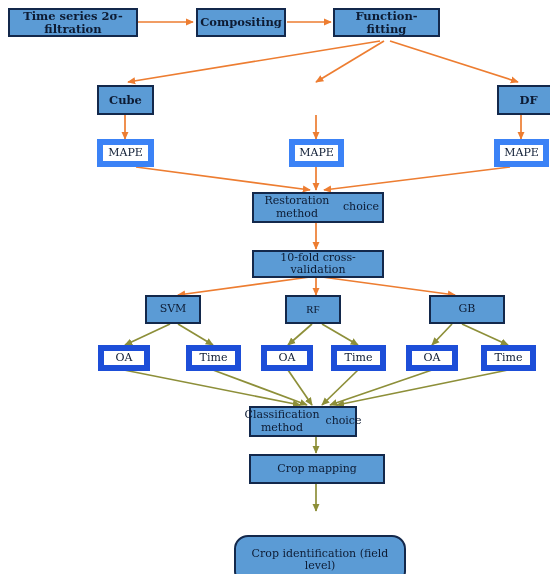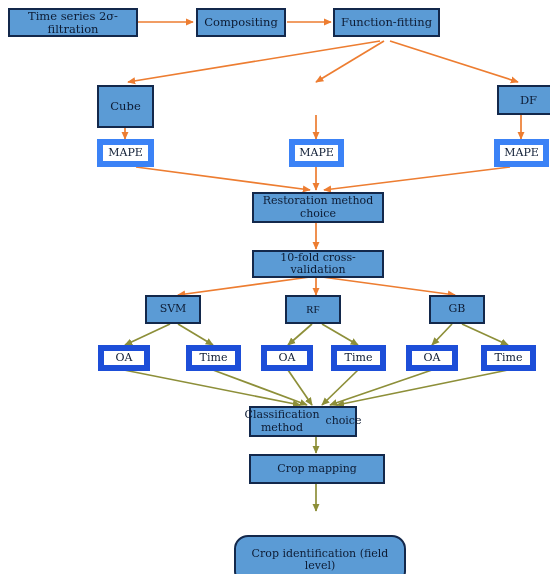--- a/index.html
+++ b/index.html
@@ -47,21 +47,21 @@
   .node-white-olive {
     background: #ffffff;
     border: 6px solid #1d4ed8;
   }
   .node-rounded {
     background: #5b9bd5;
     border: 2px solid #13284b;
     border-radius: 14px;
   }
   .fs11 { font-size: 11px; }
-  .fs12 { font-size: 11.5px; }
+  .fs12 { font-size: 11.5px; font-weight: bold; }
   .node span { display: block; padding: 0 3px; }
 </style>
 </head>
 <body>
 
 <div id="flowchart">
 
   <svg id="edge-layer" viewBox="0 0 550 574" width="550" height="574">
     <defs>
       <marker id="arrow-orange" viewBox="0 0 10 10" refX="8.5" refY="5" markerWidth="5" markerHeight="5" orient="auto-start-reverse">
@@ -113,59 +113,59 @@
   </div>
 
   <div class="node node-blue fs12" style="left:196px; top:8px; width:90px; height:29px;">
     <span>Compositing</span>
   </div>
 
   <div class="node node-blue fs12" style="left:333px; top:8px; width:107px; height:29px;">
     <span>Function-fitting</span>
   </div>
 
-  <div class="node node-blue fs12" style="left:97px; top:85px; width:57px; height:43px;">
+  <div class="node node-blue fs12" style="left:97px; top:85px; width:57px; height:30px;">
     <span>Cube</span>
   </div>
 
 
   <div class="node node-blue fs12" style="left:497px; top:85px; width:63px; height:30px;">
     <span>DF</span>
   </div>
 
   <div class="node node-white-orange fs11" style="left:97px; top:139px; width:57px; height:28px;">
     <span>MAPE</span>
   </div>
 
   <div class="node node-white-orange fs11" style="left:289px; top:139px; width:55px; height:28px;">
     <span>MAPE</span>
   </div>
 
   <div class="node node-white-orange fs11" style="left:494px; top:139px; width:55px; height:28px;">
     <span>MAPE</span>
   </div>
 
-  <div class="node node-blue fs11" style="left:252px; top:192px; width:132px; height:31px; flex-direction:column;">
+  <div class="node node-blue fs11" style="left:252px; top:192px; width:132px; height:31px; flex-direction:row;">
     <span>Restoration method</span>
     <span>choice</span>
   </div>
 
   <div class="node node-blue fs11" style="left:252px; top:250px; width:132px; height:28px;">
     <span>10-fold cross-validation</span>
   </div>
 
   <div class="node node-blue fs11" style="left:145px; top:295px; width:56px; height:29px;">
     <span>SVM</span>
   </div>
 
   <div class="node node-blue fs11" style="left:285px; top:295px; width:56px; height:29px;font-family:Liberation Serif, serif;">
     <span>RF</span>
   </div>
 
-  <div class="node node-blue fs11" style="left:429px; top:295px; width:56px; height:29px;">
+  <div class="node node-blue fs11" style="left:429px; top:295px; width:76px; height:29px;">
     <span>GB</span>
   </div>
 
   <div class="node node-white-olive fs11" style="left:98px; top:345px; width:52px; height:26px;">
     <span>OA</span>
   </div>
 
   <div class="node node-white-olive fs11" style="left:186px; top:345px; width:55px; height:26px;">
     <span>Time</span>
   </div>

